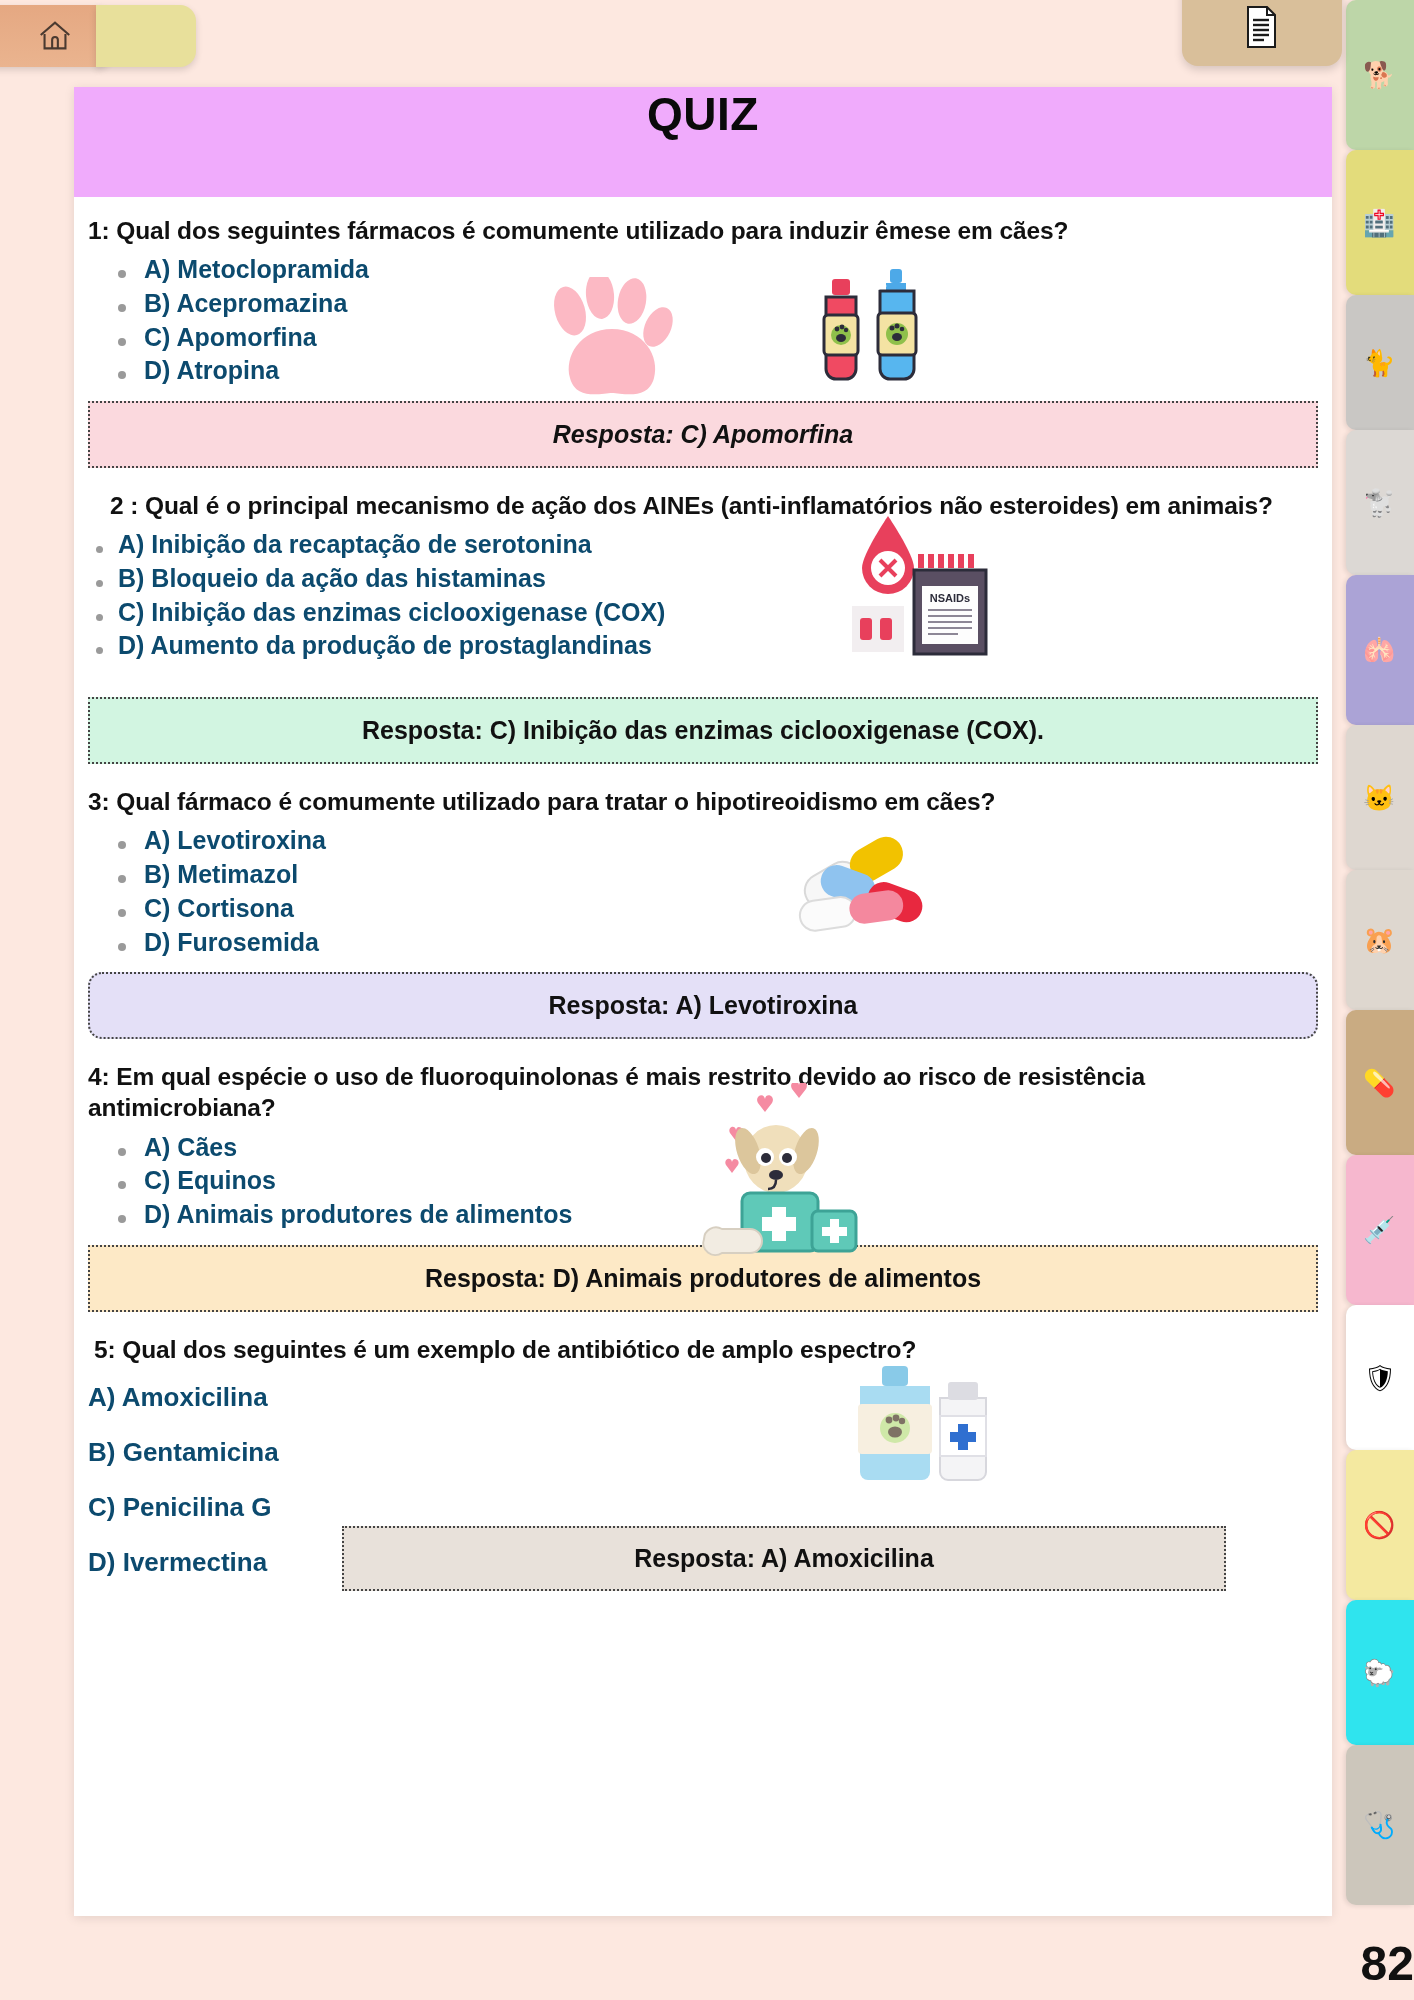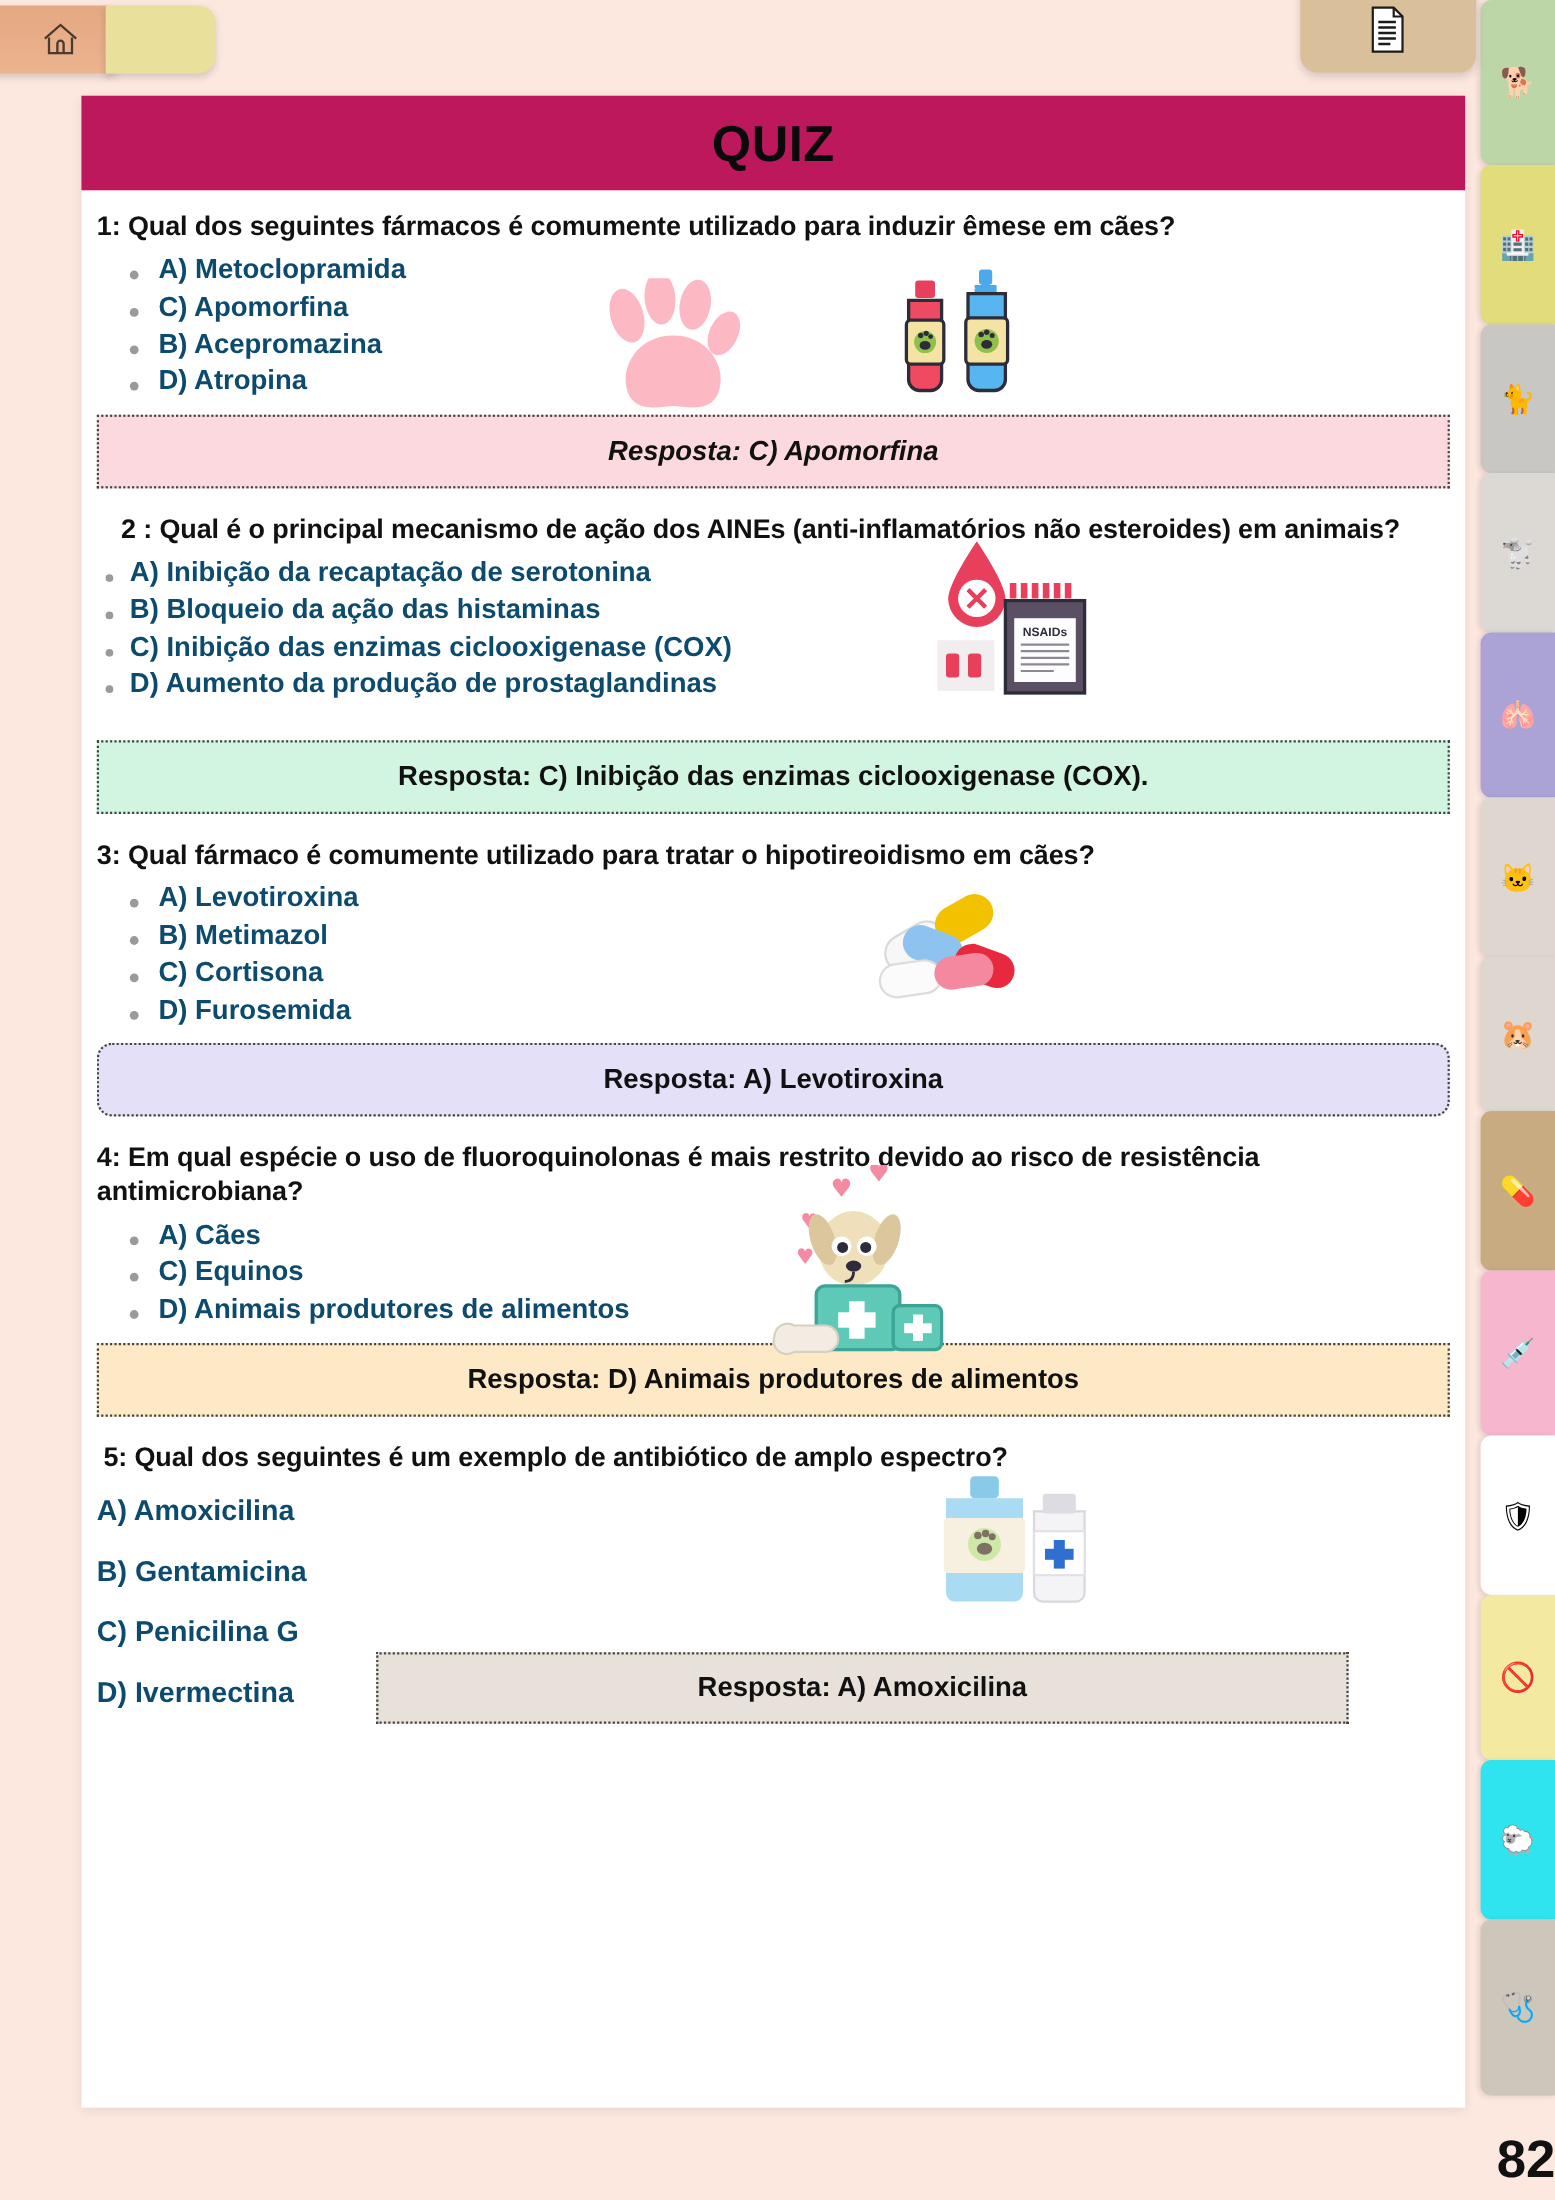--- a/index.html
+++ b/index.html
@@ -49,22 +49,22 @@
 
   
   .sheet {
     position: absolute; left: 74px; top: 87px;
     width: 1258px; height: 1829px;
     background: #ffffff;
     box-shadow: 0 2px 10px rgba(0,0,0,.10);
   }
 
   .quiz-banner {
-    height: 86px; background: #be185d;
-    display: flex; align-items: center; justify-content: center;
+    height: 110px; background: #f0abfc;
+    display: flex; justify-content: center;
   }
   .quiz-banner h1 {
     font-size: 46px; font-weight: 900; letter-spacing: .5px;
     font-family: "Liberation Sans", sans-serif;
     color: #0a0a0a;
   }
 
   .body-pad { padding: 18px 14px 0 14px; position: relative; }
 
   .q-block { position: relative; }
@@ -193,22 +193,22 @@
     <div class="quiz-banner">
       <h1>QUIZ</h1>
     </div>
 
     <div class="body-pad">
 
       <div class="q-block">
         <div class="q-text">1: Qual dos seguintes fármacos é comumente utilizado para induzir êmese em cães?</div>
         <ul class="opts">
           <li>A) Metoclopramida</li>
+          <li>B) Acepromazina</li>
           <li>C) Apomorfina</li>
-          <li>B) Acepromazina</li>
           <li>D) Atropina</li>
         </ul>
 
         <span class="art" style="left:452px; top:62px;">
           <svg width="140" height="130" viewBox="0 0 140 130">
             <ellipse cx="30" cy="34" rx="15" ry="25" fill="#fcb9c4" transform="rotate(-16 30 34)"></ellipse>
             <ellipse cx="60" cy="18" rx="14" ry="24" fill="#fcb9c4" transform="rotate(-5 60 18)"></ellipse>
             <ellipse cx="92" cy="24" rx="14" ry="23" fill="#fcb9c4" transform="rotate(10 92 24)"></ellipse>
             <ellipse cx="118" cy="50" rx="13" ry="21" fill="#fcb9c4" transform="rotate(25 118 50)"></ellipse>
             <path d="M72 52 C104 52 120 80 114 101 C108 124 82 116 72 116 C62 116 36 124 30 101 C24 80 40 52 72 52 Z" fill="#fcb9c4"></path>

